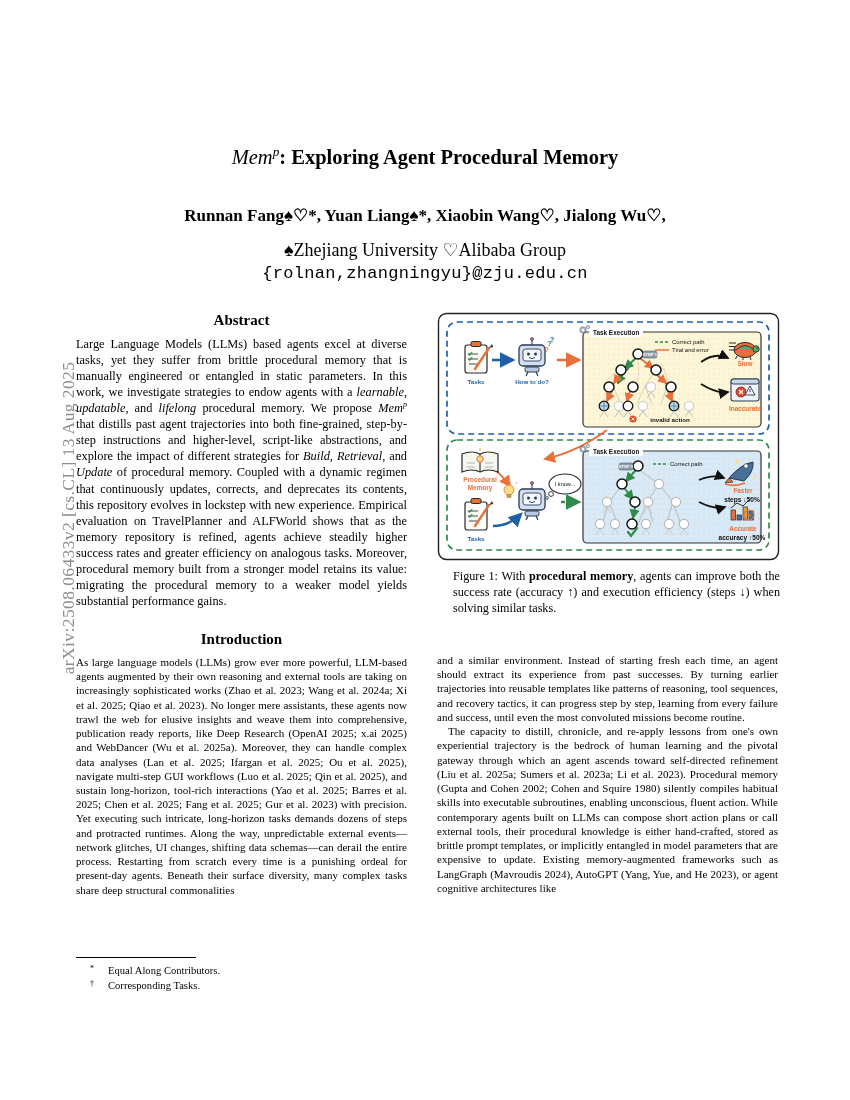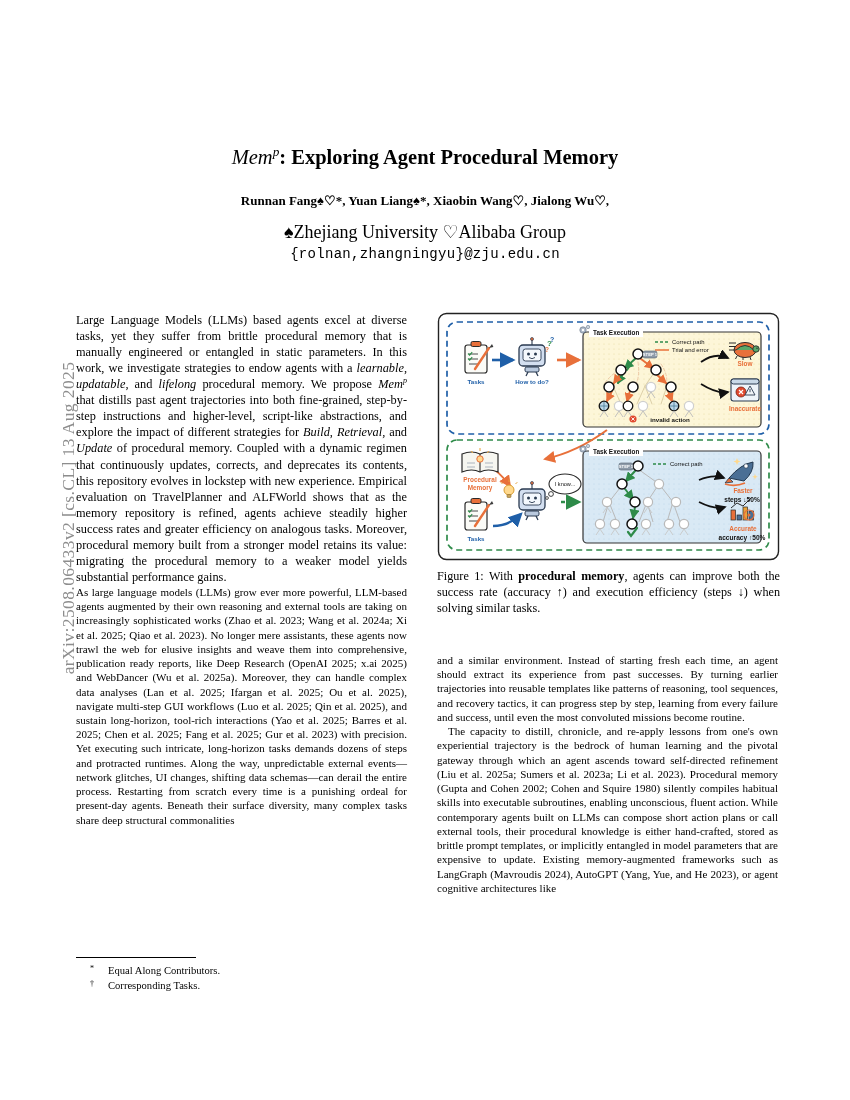--- a/index.html
+++ b/index.html
@@ -61,34 +61,34 @@
     font-family: "Liberation Serif", serif;
     font-style: italic;
     font-weight: normal;
   }
   #paper-title .mathitalic sup {
     font-size: 0.65em;
     font-style: italic;
   }
 
   #authors {
-    margin-top: 21px;
-    font-size: 13px;
+    margin-top: 33px;
+    font-size: 17px;
     font-weight: bold;
     line-height: 1.48;
   }
   #affiliations {
     margin-top: 9px;
     font-size: 18px;
     line-height: 1.35;
   }
   #email {
     margin-top: 2px;
     font-family: "Liberation Mono", monospace;
-    font-size: 14px;
+    font-size: 17px;
     letter-spacing: 0.3px;
   }
 
   
   #col-left {
     position: absolute;
     left: 76px;
     top: 296px;
     width: 331px;
   }
@@ -162,20 +162,21 @@
     width: 343px;
     height: 249px;
     position: relative;
   }
   #fig-svg { display: block; }
   #fig-caption {
     margin-top: 8px;
     font-size: 12.2px;
     line-height: 1.295;
     text-align: justify;
+    margin-left: 16px;
   }
   #fig-caption b { font-weight: bold; }
 
   #col-right-text {
     position: absolute;
     left: 437px;
     top: 637px;
     width: 341px;
   }
 </style>
@@ -191,22 +192,24 @@
 
     <div id="authors">
       <div>Runnan Fang♠♡*, Yuan Liang♠*, Xiaobin Wang♡, Jialong Wu♡,</div>
     </div>
 
     <div id="affiliations">♠Zhejiang University  ♡Alibaba Group</div>
     <div id="email">{rolnan,zhangningyu}@zju.edu.cn</div>
   </div>
 
   <div id="col-left">
+    <div class="sec-head">Abstract</div>
     <p class="abstract-par"><span>Large Language Models (LLMs) based agents excel at diverse tasks, yet they suffer from brittle procedural memory that is manually engineered or entangled in static parameters. In this work, we investigate strategies to endow agents with a </span><i>learnable</i><span>, </span><i>updatable</i><span>, and </span><i>lifelong</i><span> procedural memory. We propose </span><span class="mathitalic-inline"><span>Mem</span><sup>p</sup></span><span> that distills past agent trajectories into both fine-grained, step-by-step instructions and higher-level, script-like abstractions, and explore the impact of different strategies for </span><i>Build</i><span>, </span><i>Retrieval</i><span>, and </span><i>Update</i><span> of procedural memory. Coupled with a dynamic regimen that continuously updates, corrects, and deprecates its contents, this repository evolves in lockstep with new experience. Empirical evaluation on TravelPlanner and ALFWorld shows that as the memory repository is refined, agents achieve steadily higher success rates and greater efficiency on analogous tasks. Moreover, procedural memory built from a stronger model retains its value: migrating the procedural memory to a weaker model yields substantial performance gains.</span></p>
 
+    <div class="sec-head intro">Introduction</div>
     <p class="body-par">As large language models (LLMs) grow ever more powerful, LLM-based agents augmented by their own reasoning and external tools are taking on increasingly sophisticated works (Zhao et al. 2023; Wang et al. 2024a; Xi et al. 2025; Qiao et al. 2023). No longer mere assistants, these agents now trawl the web for elusive insights and weave them into comprehensive, publication ready reports, like Deep Research (OpenAI 2025; x.ai 2025) and WebDancer (Wu et al. 2025a). Moreover, they can handle complex data analyses (Lan et al. 2025; Ifargan et al. 2025; Ou et al. 2025), navigate multi-step GUI workflows (Luo et al. 2025; Qin et al. 2025), and sustain long-horizon, tool-rich interactions (Yao et al. 2025; Barres et al. 2025; Chen et al. 2025; Fang et al. 2025; Gur et al. 2023) with precision. Yet executing such intricate, long-horizon tasks demands dozens of steps and protracted runtimes. Along the way, unpredictable external events—network glitches, UI changes, shifting data schemas—can derail the entire process. Restarting from scratch every time is a punishing ordeal for present-day agents. Beneath their surface diversity, many complex tasks share deep structural commonalities</p>
   </div>
 
   <div id="footnotes">
     <div id="footnote-rule"></div>
     <div class="footnote-row">
       <span class="footnote-mark">*</span>
       <span>Equal Along Contributors.</span>
     </div>
     <div class="footnote-row">

